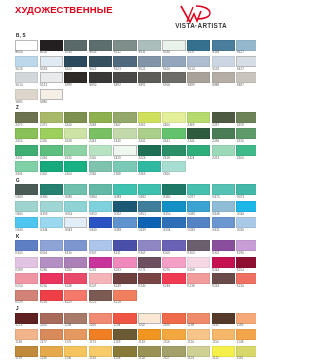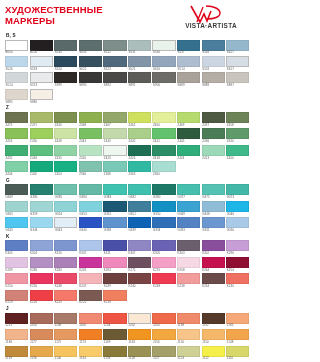--- a/index.html
+++ b/index.html
@@ -1,21 +1,21 @@
 <!DOCTYPE html>
 <html><head>
 <meta charset="utf-8">
 <style>
   html,body{margin:0;padding:0;}
   body{
     width:256px;height:362px;background:#ffffff;
     font-family:"Liberation Sans", sans-serif;
     overflow:hidden;
   }
-  .page{position:relative;width:256px;height:362px;box-sizing:border-box;padding:0 5px;}
+  .page{position:relative;width:256px;height:362px;box-sizing:border-box;padding:0 15px;}
 
   
   .header{position:relative;height:33px;}
   .title{
     position:absolute;left:0;top:5px;
     color:#e1001a;font-weight:bold;font-size:9.5px;
     line-height:10.5px;letter-spacing:0.15px;
   }
   .title div{white-space:nowrap;}
   .logo{position:absolute;right:2px;top:4px;width:76px;height:26px;}
@@ -41,21 +41,20 @@
   }
 </style>
 </head>
 <body>
 
 <div class="page">
 
   <div class="header">
     <div class="title">
       <div>ХУДОЖЕСТВЕННЫЕ</div>
-      <div>МАРКЕРЫ</div>
     </div>
     <div class="logo">
       <svg viewBox="0 0 76 26" width="76" height="26">
         <path d="M18 2 L27 18 L31 10 L34 17 L38 7" fill="none" stroke="#e1001a" stroke-width="1.6"></path>
         <path d="M30 3 L24 18" fill="none" stroke="#e1001a" stroke-width="1.3"></path>
         <path d="M33 2 C41 2 47 5 47 9 C47 13 41 15 34 15" fill="none" stroke="#e1001a" stroke-width="1.4"></path>
         <text x="38" y="24" font-family="Liberation Sans, sans-serif" font-size="6.4" font-weight="bold" letter-spacing="0.3" fill="#3a3a3a" text-anchor="middle">VISTA·ARTISTA</text>
       </svg>
     </div>
   </div>

